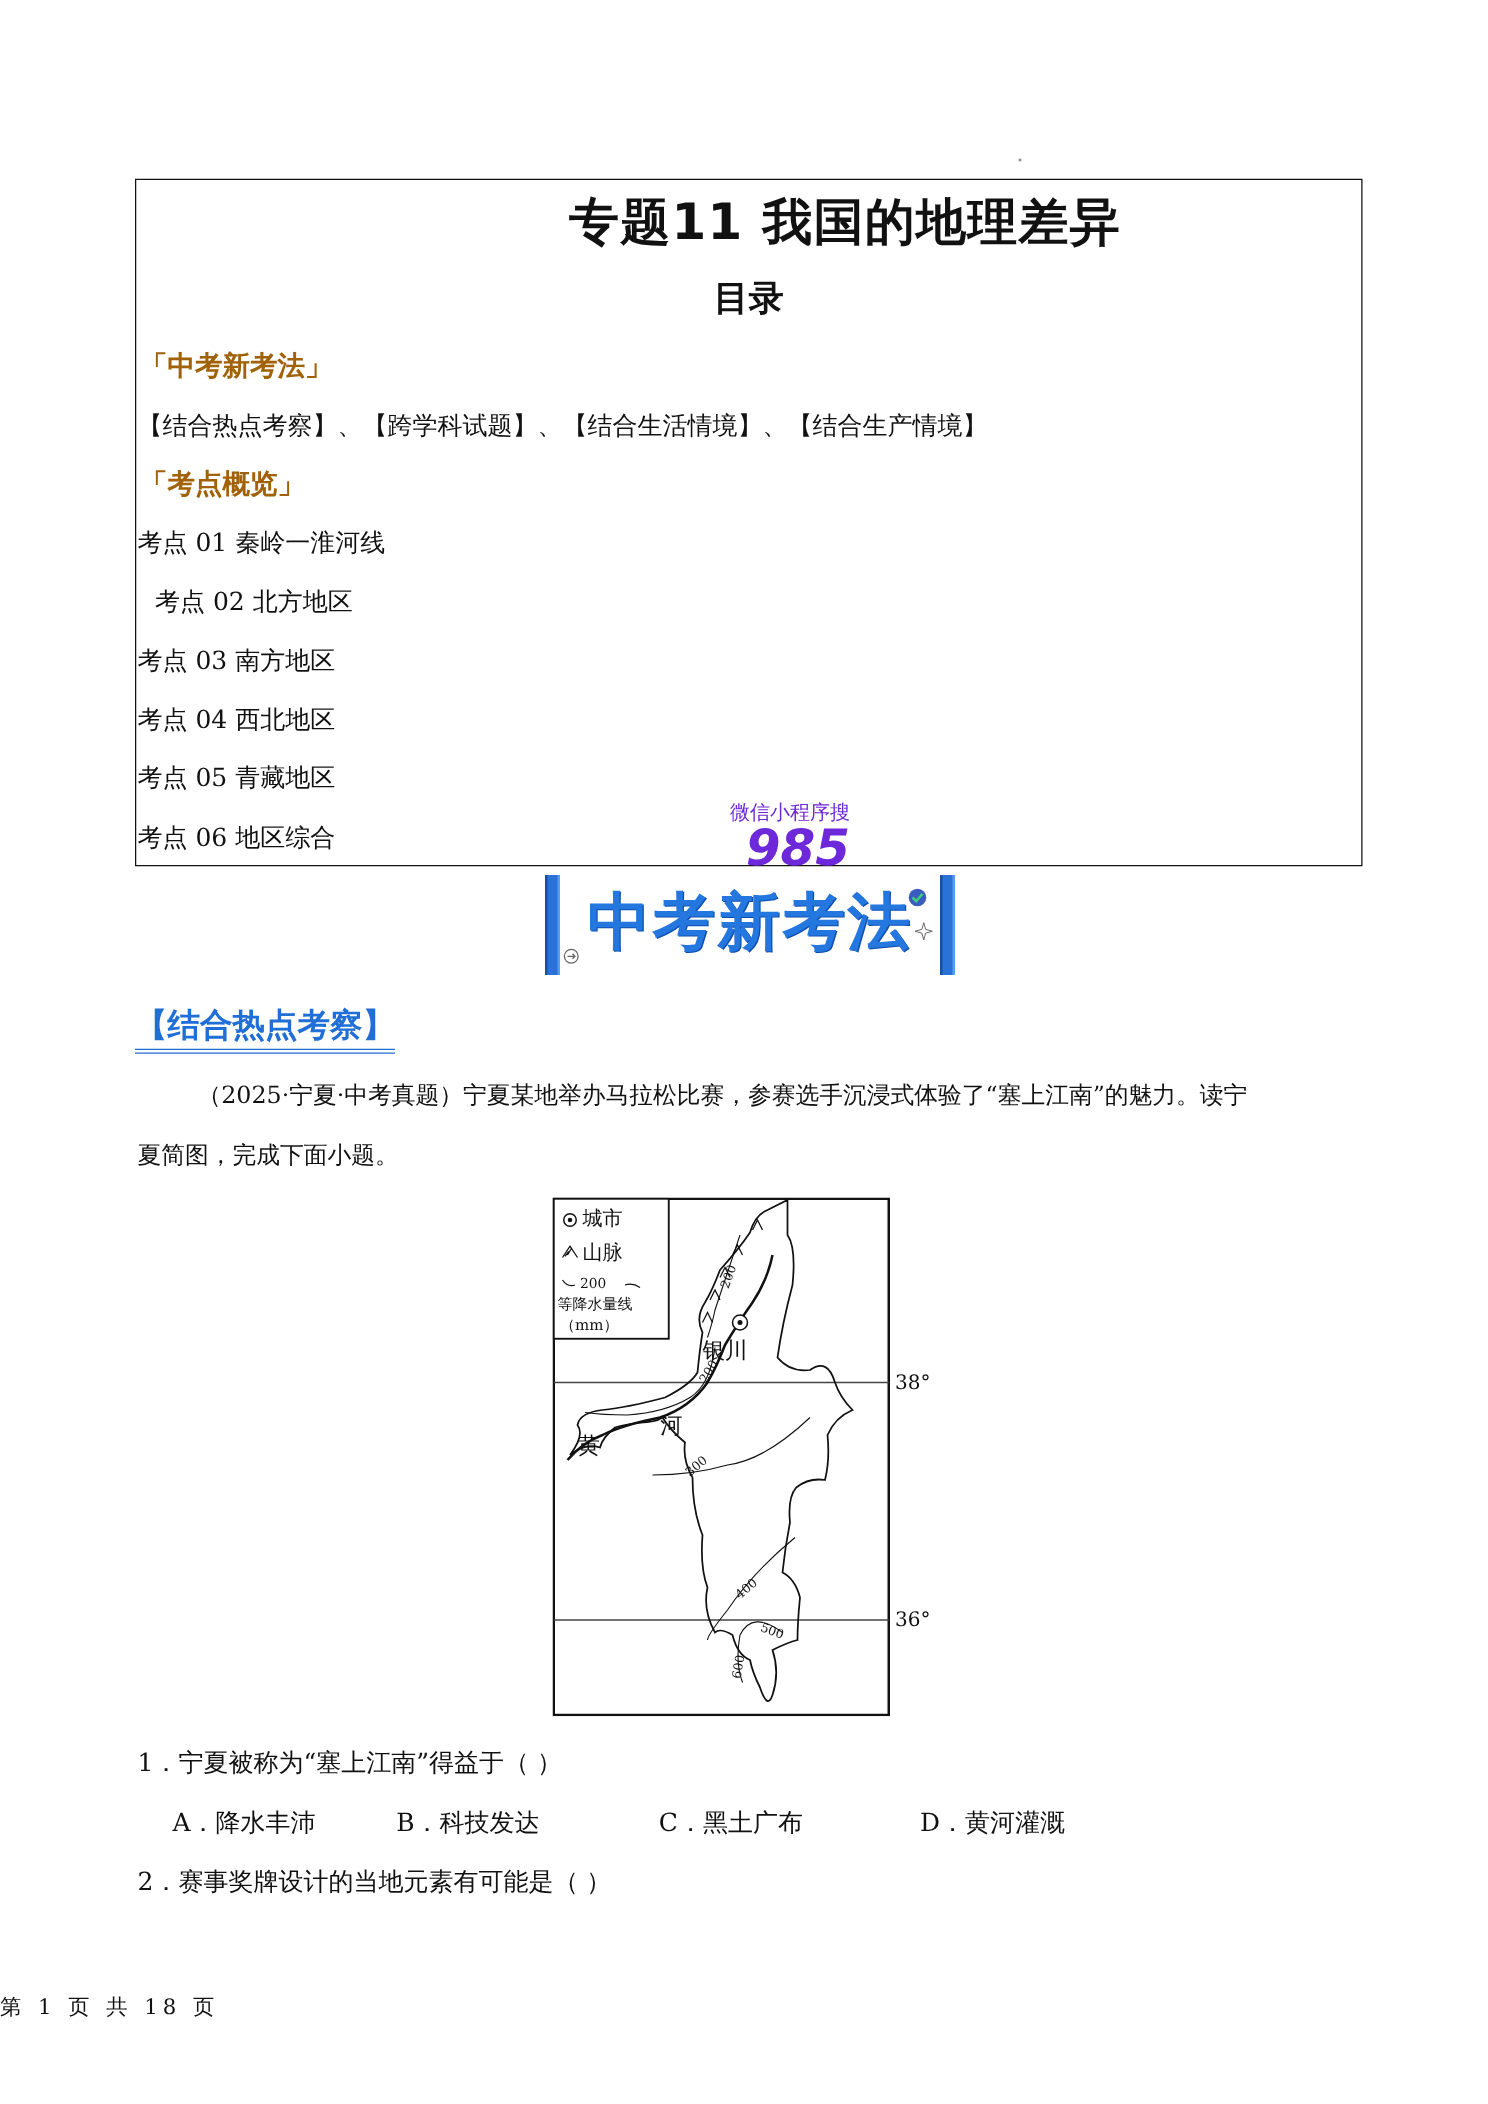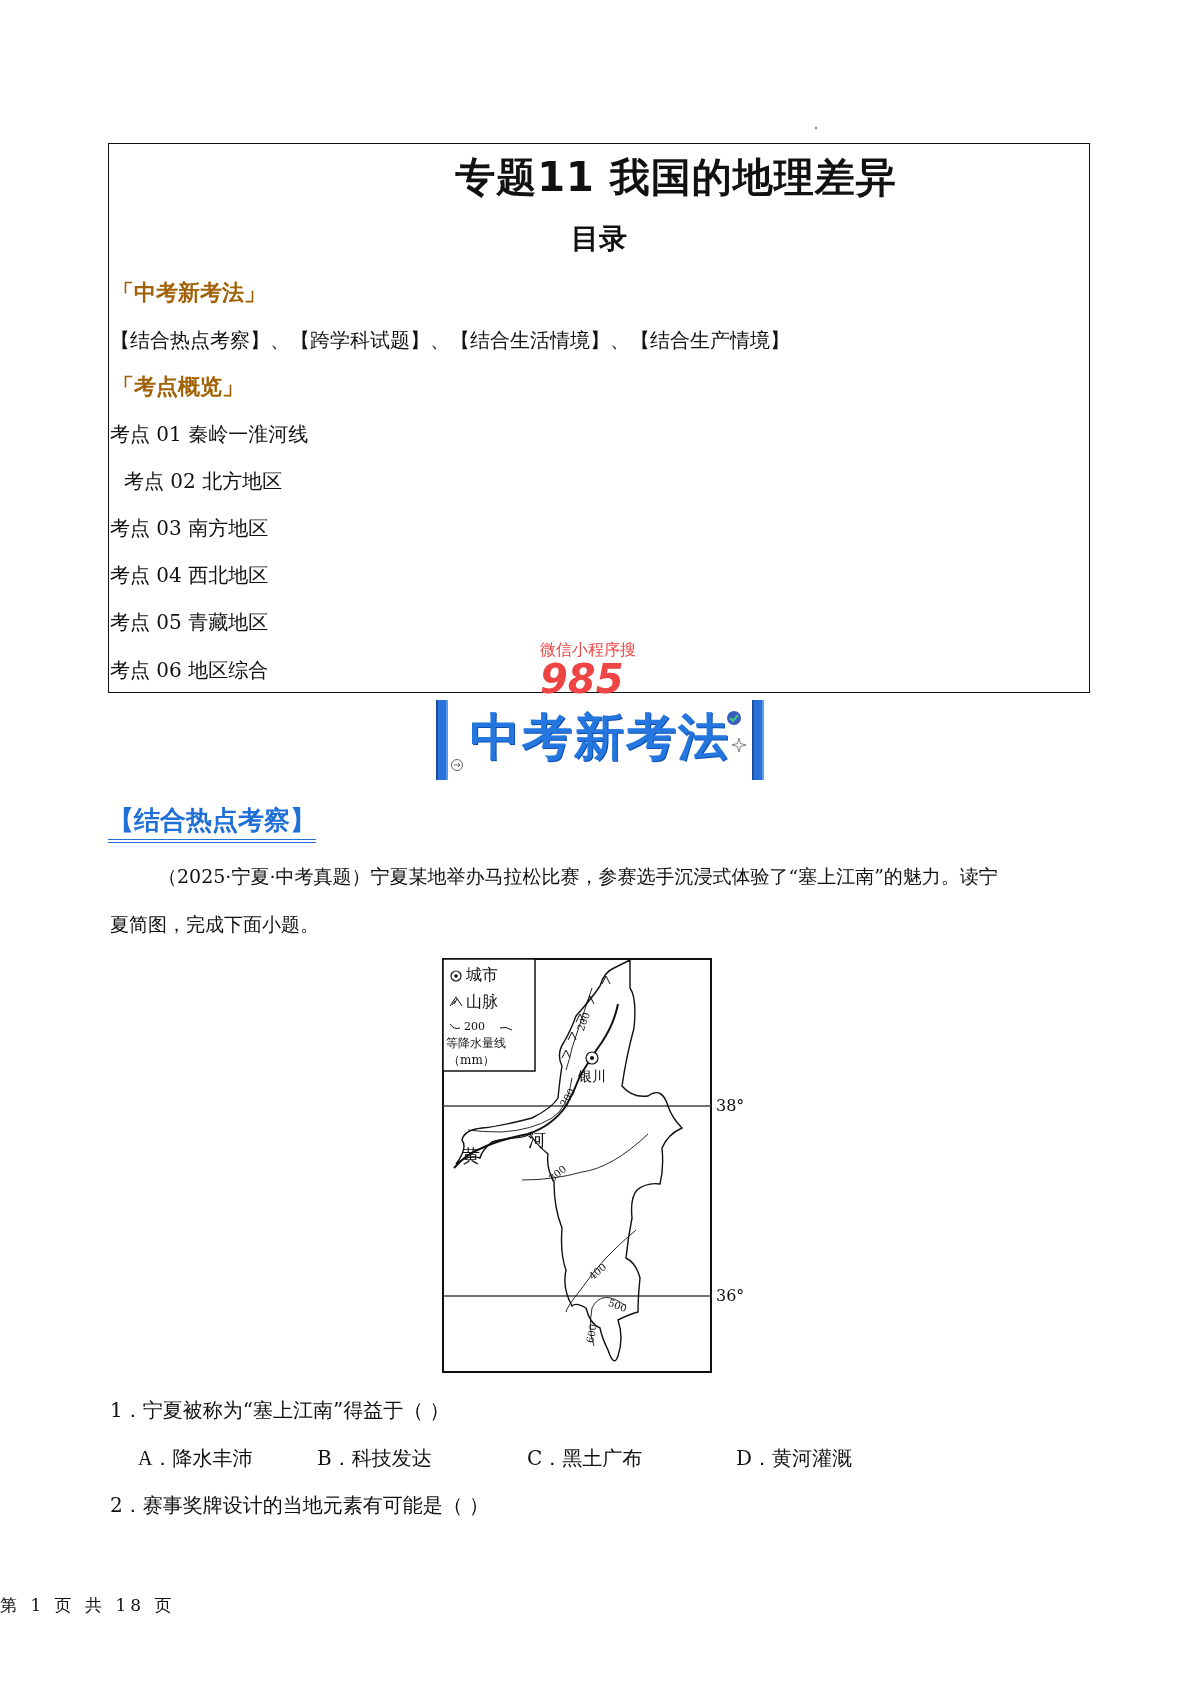--- a/index.html
+++ b/index.html
@@ -13,21 +13,21 @@
             font-family:"DejaVu Sans","Liberation Sans",sans-serif;}
   .sec-head{left:112px;font-size:22px;font-weight:bold;color:#a16207;
             font-family:"DejaVu Sans","Liberation Sans",sans-serif;}
   .tags{left:110px;top:327px;font-size:20px;}
   .list-item{left:110px;font-size:20px;}
   .banner{left:436px;top:700px;width:328px;height:80px;}
   .banner .bar{position:absolute;top:0;width:12px;height:80px;background:#2a72d8;border-left:2px solid #1a4fa0;border-right:2px solid #5a9cf0;box-sizing:border-box;}
   .banner .txt{position:absolute;left:22px;top:4px;width:284px;text-align:center;font-size:50px;font-weight:bold;
                color:#2577e0;font-family:"DejaVu Sans","Liberation Sans",sans-serif;letter-spacing:2px;
                text-shadow:1px 1px 0 #0d4fb0;}
-  .watermark{left:540px;top:640px;width:160px;text-align:left;color:#ef4444;
+  .watermark{left:520px;top:640px;width:160px;text-align:right;color:#6d28d9;
              font-family:"DejaVu Sans","Liberation Sans",sans-serif;}
   .watermark .w1{font-size:16px;}
   .watermark .w2{font-size:40px;font-weight:bold;line-height:36px;font-style:italic;}
   .hot-head{left:108px;top:803px;font-size:26px;font-weight:bold;color:#1f6fd6;
             font-family:"DejaVu Sans","Liberation Sans",sans-serif;
             border-bottom:4px double #1f6fd6;padding-bottom:1px;}
   .para{left:110px;width:980px;font-size:19px;line-height:48px;}
   .map{left:442px;top:958px;width:294px;height:415px;}
   .q{left:110px;font-size:20px;}
   .opt{font-size:20px;}
@@ -111,33 +111,33 @@
     <path d="M184 348 Q160 330 150 350 Q146 372 152 388" fill="none" stroke="#111" stroke-width="0.9"></path>
 
     <circle cx="150" cy="100" r="6" fill="#fff" stroke="#111" stroke-width="1.2"></circle>
     <circle cx="150" cy="100" r="2" fill="#111"></circle>
   </svg>
   <div class="abs" style="left:24px;top:7px;font-size:16px;">城市</div>
   <div class="abs" style="left:24px;top:34px;font-size:16px;">山脉</div>
   <div class="abs" style="left:22px;top:62px;font-size:11px;">200</div>
   <div class="abs" style="left:4px;top:77px;font-size:12px;">等降水量线</div>
   <div class="abs" style="left:6px;top:94px;font-size:12px;">（mm）</div>
-  <div class="abs" style="left:120px;top:110px;font-size:14px;padding-left:16px;">银川</div>
+  <div class="abs" style="left:120px;top:110px;font-size:18px;">银川</div>
   <div class="abs" style="left:20px;top:186px;font-size:18px;">黄</div>
   <div class="abs" style="left:86px;top:170px;font-size:18px;">河</div>
   <div class="abs" style="left:132px;top:58px;font-size:10px;transform:rotate(-70deg);">200</div>
   <div class="abs" style="left:116px;top:134px;font-size:10px;transform:rotate(-60deg);">200</div>
   <div class="abs" style="left:106px;top:210px;font-size:10px;transform:rotate(-40deg);">300</div>
   <div class="abs" style="left:146px;top:308px;font-size:10px;transform:rotate(-40deg);">400</div>
   <div class="abs" style="left:166px;top:342px;font-size:10px;transform:rotate(20deg);">500</div>
   <div class="abs" style="left:140px;top:370px;font-size:10px;transform:rotate(-80deg);">600</div>
   <div class="abs" style="left:274px;top:138px;font-size:16px;">38°</div>
   <div class="abs" style="left:274px;top:328px;font-size:16px;">36°</div>
 </div>
 
 <div class="abs q" style="top:1397px;">1．宁夏被称为“塞上江南”得益于（    ）</div>
-<div class="abs opt" style="left:138px;top:1445px;font-family:Liberation Serif, serif;">A．降水丰沛</div>
+<div class="abs opt" style="left:138px;top:1445px;">A．降水丰沛</div>
 <div class="abs opt" style="left:317px;top:1445px;">B．科技发达</div>
 <div class="abs opt" style="left:527px;top:1445px;">C．黑土广布</div>
 <div class="abs opt" style="left:736px;top:1445px;">D．黄河灌溉</div>
 <div class="abs q" style="top:1492px;">2．赛事奖牌设计的当地元素有可能是（    ）</div>
 
 <div class="abs footer">第 1 页 共 18 页</div>
 
 </body></html>

